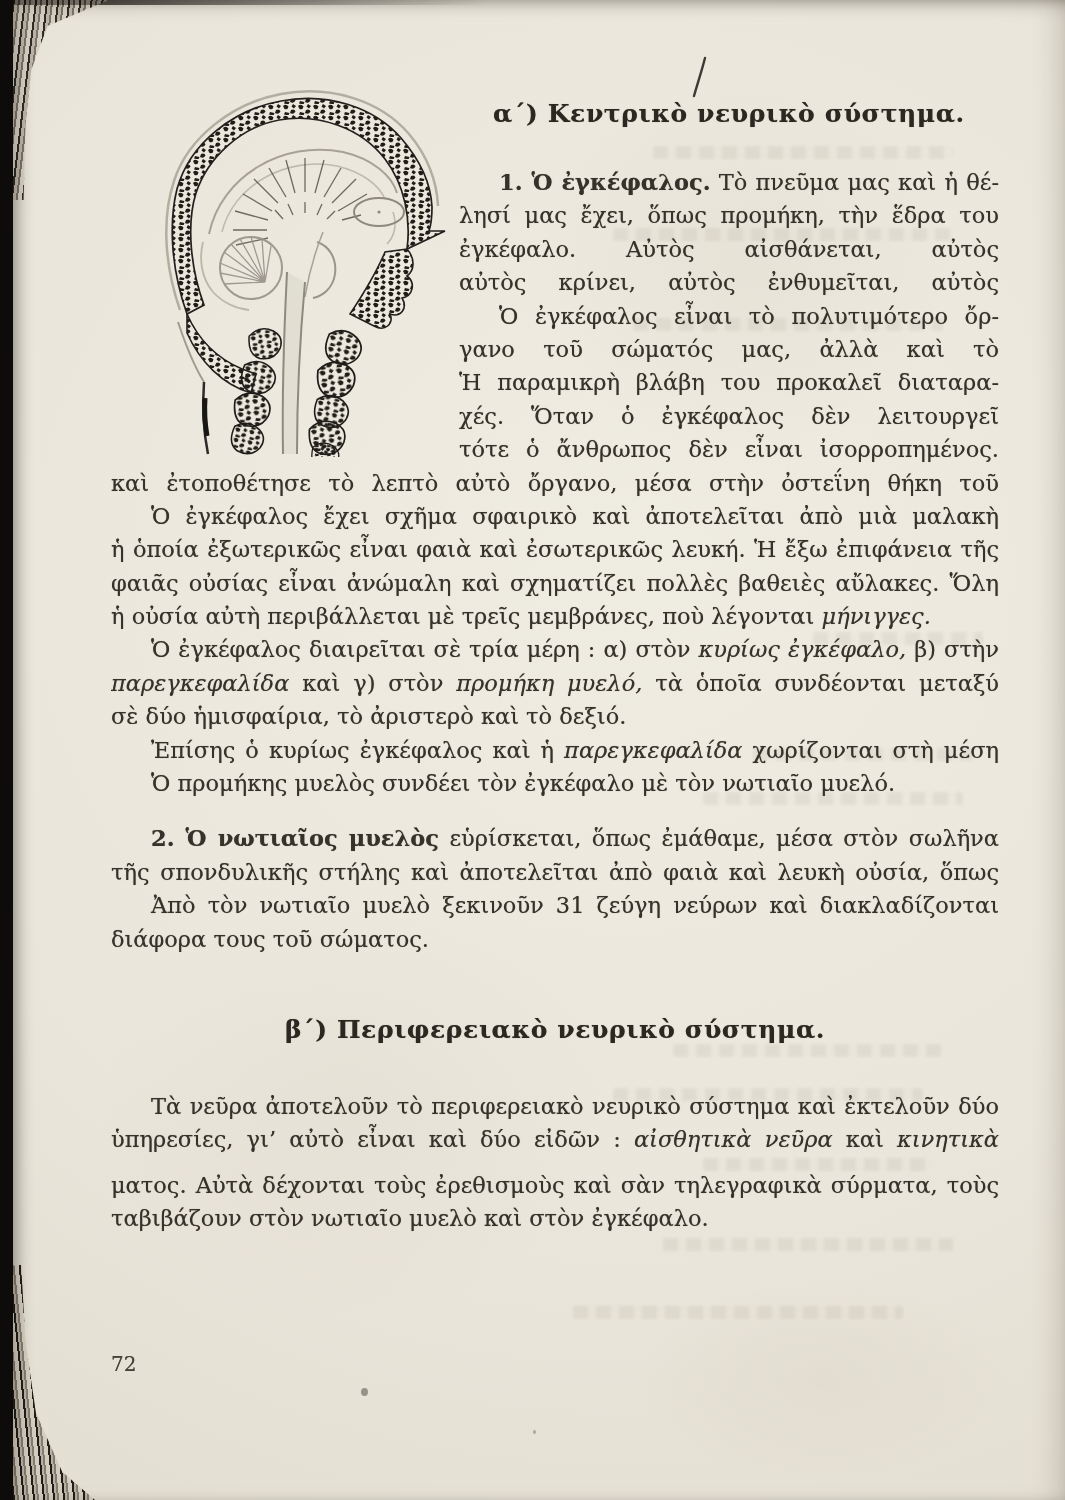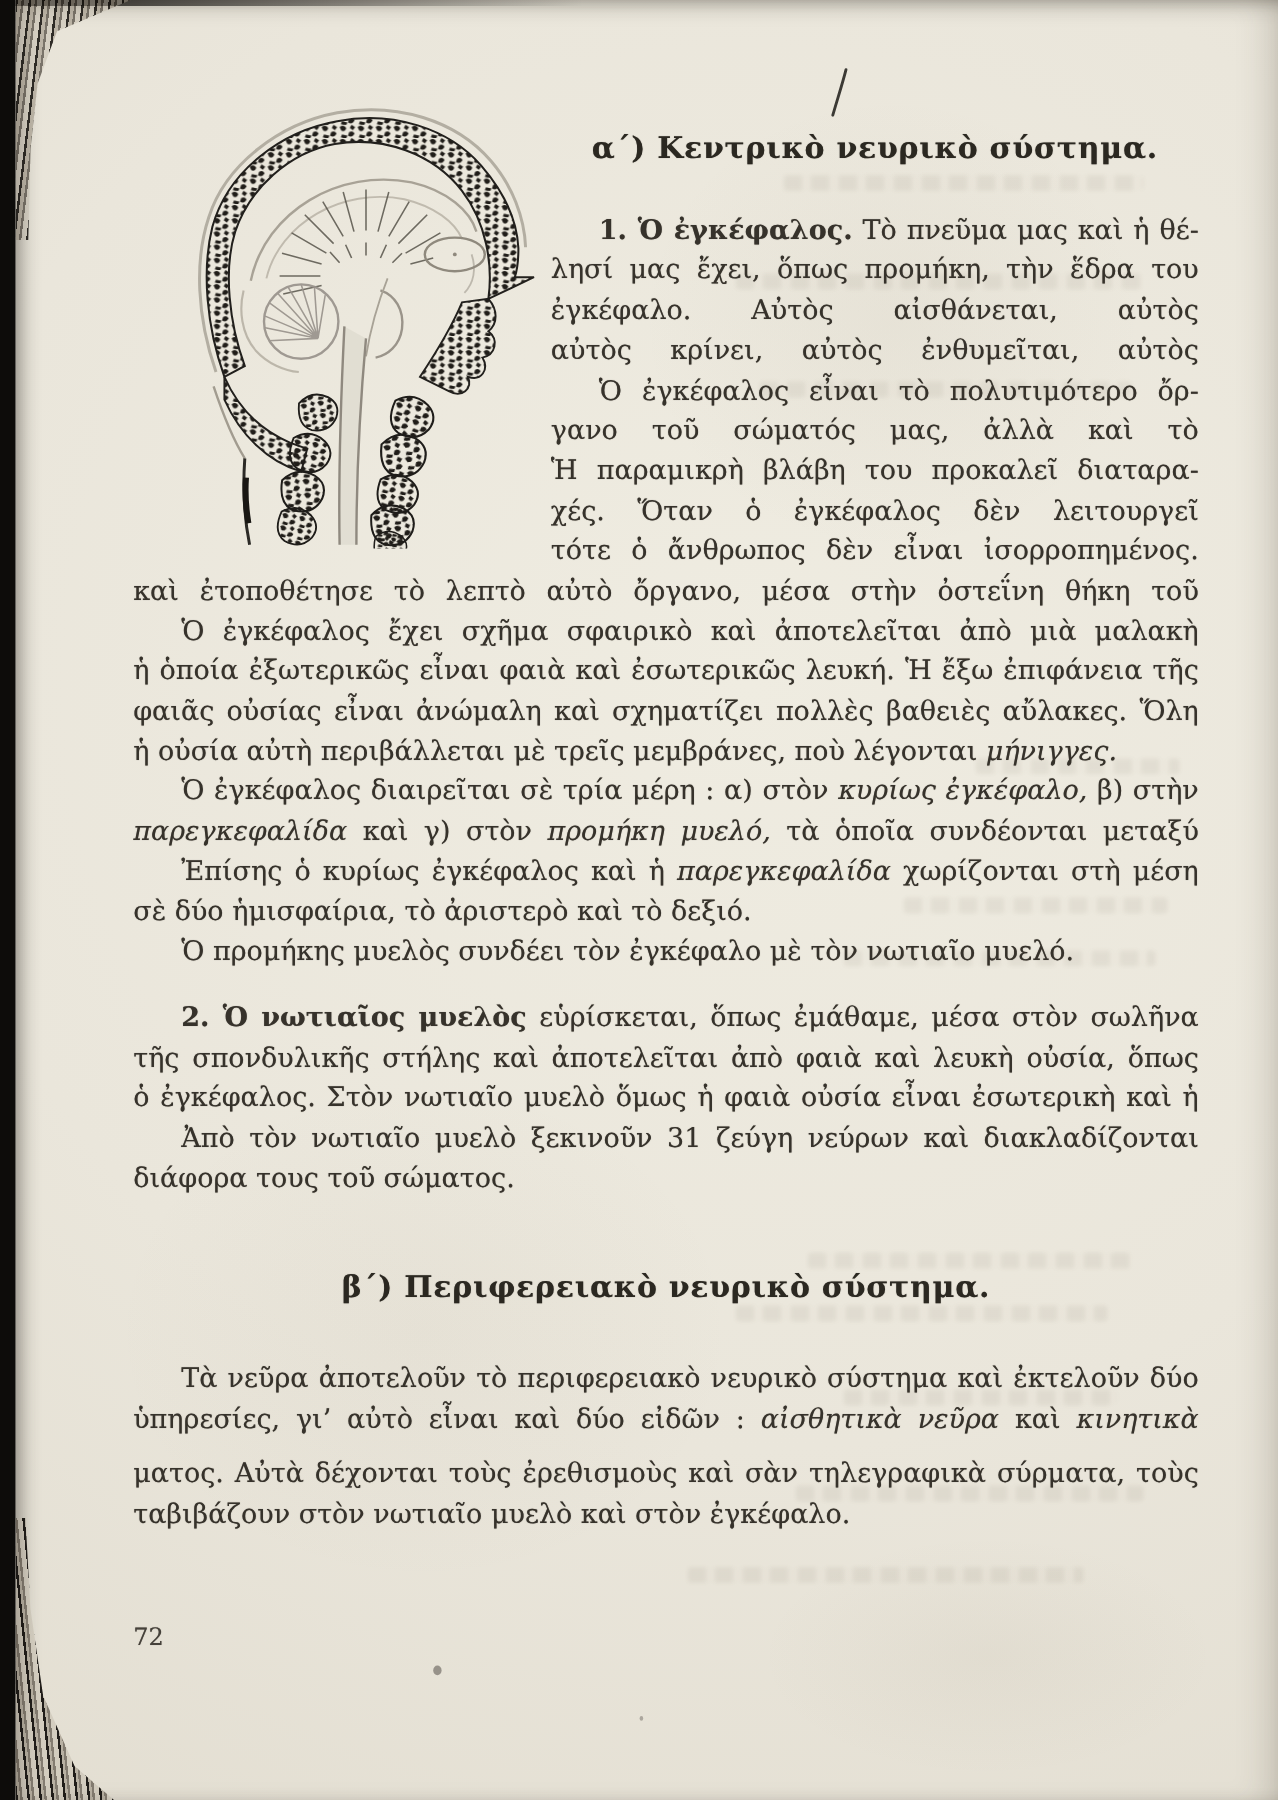--- a/index.html
+++ b/index.html
@@ -25,21 +25,21 @@
   .bleed{position:absolute;height:13px;border-radius:3px;filter:blur(1.6px);pointer-events:none;
         background:repeating-linear-gradient(90deg, rgba(75,63,45,.16) 0 15px, rgba(75,63,45,.02) 15px 23px);
         opacity:.42;}
   #textflow{position:absolute;left:98px;top:96px;width:888px;color:#36322b;
         font-size:22.5px;text-shadow:0 0 .7px rgba(45,40,32,.55);}
   .figure{float:left;width:348px;height:352px;}
   .figure svg{margin:-14px 0 0 36px;display:block;}
   .block{margin:0;}
   .heading{text-align:center;font-weight:bold;font-size:25px;line-height:36px;
         letter-spacing:.6px;color:#2b2821;}
-  #blocks > .block:nth-child(1){margin:10px 0 34px;}
+  #blocks > .block:nth-child(1){margin:0 0 34px;}
   #blocks > .block:nth-child(8){margin-top:22px;}
   #blocks > .block:nth-child(10){margin-top:56px;margin-bottom:42px;}
   #blocks > .block:nth-child(12){margin-top:12px;}
   .line{text-align:justify;text-align-last:justify;line-height:33.4px;height:33.4px;overflow:hidden;}
   .line.nj{text-align-last:left;}
   .line.ind{text-indent:40px;}
   .b{font-weight:bold;}
   .i{font-style:italic;}
   .pagenum{position:absolute;left:98px;top:1352px;font-size:20px;color:#45413a;
         text-shadow:0 0 .6px rgba(45,40,32,.5);}
@@ -143,30 +143,29 @@
           <div class="line ind"><span>Ὁ ἐγκέφαλος ἔχει σχῆμα σφαιρικὸ καὶ ἀποτελεῖται ἀπὸ μιὰ μαλακὴ οὐσία</span></div>
           <div class="line"><span>ἡ ὁποία ἐξωτερικῶς εἶναι φαιὰ καὶ ἐσωτερικῶς λευκή. Ἡ ἔξω ἐπιφάνεια τῆς</span></div>
           <div class="line"><span>φαιᾶς οὐσίας εἶναι ἀνώμαλη καὶ σχηματίζει πολλὲς βαθειὲς αὔλακες. Ὅλη τέλος</span></div>
           <div class="line nj"><span>ἡ οὐσία αὐτὴ περιβάλλεται μὲ τρεῖς μεμβράνες, ποὺ λέγονται </span><span class="i">μήνιγγες.</span></div>
         </div>
         <div class="block para">
           <div class="line ind"><span>Ὁ ἐγκέφαλος διαιρεῖται σὲ τρία μέρη : α) στὸν </span><span class="i">κυρίως ἐγκέφαλο,</span><span> β) στὴν</span></div>
           <div class="line"><span class="i">παρεγκεφαλίδα</span><span> καὶ γ) στὸν </span><span class="i">προμήκη μυελό,</span><span> τὰ ὁποῖα συνδέονται μεταξύ τους.</span></div>
         </div>
         <div class="block para">
+          <div class="line nj"><span>σὲ δύο ἡμισφαίρια, τὸ ἀριστερὸ καὶ τὸ δεξιό.</span></div>
           <div class="line ind"><span>Ἐπίσης ὁ κυρίως ἐγκέφαλος καὶ ἡ </span><span class="i">παρεγκεφαλίδα</span><span> χωρίζονται στὴ μέση</span></div>
-          <div class="line nj"><span>σὲ δύο ἡμισφαίρια, τὸ ἀριστερὸ καὶ τὸ δεξιό.</span></div>
         </div>
         <div class="block para">
           <div class="line nj ind"><span>Ὁ προμήκης μυελὸς συνδέει τὸν ἐγκέφαλο μὲ τὸν νωτιαῖο μυελό.</span></div>
         </div>
         <div class="block para">
           <div class="line ind"><span class="b">2. Ὁ νωτιαῖος μυελὸς</span><span> εὑρίσκεται, ὅπως ἐμάθαμε, μέσα στὸν σωλῆνα</span></div>
           <div class="line"><span>τῆς σπονδυλικῆς στήλης καὶ ἀποτελεῖται ἀπὸ φαιὰ καὶ λευκὴ οὐσία, ὅπως καὶ</span></div>
-          <div class="line"><span>ὁ ἐγκέφαλος. Στὸν νωτιαῖο μυελὸ ὅμως ἡ φαιὰ οὐσία εἶναι ἐσωτερικὴ καὶ ἡ</span></div>
         </div>
         <div class="block para">
           <div class="line ind"><span>Ἀπὸ τὸν νωτιαῖο μυελὸ ξεκινοῦν 31 ζεύγη νεύρων καὶ διακλαδίζονται στὰ</span></div>
           <div class="line nj"><span>διάφορα τους τοῦ σώματος.</span></div>
         </div>
         <div class="block heading">β΄) Περιφερειακὸ νευρικὸ σύστημα.</div>
         <div class="block para">
           <div class="line ind"><span>Τὰ νεῦρα ἀποτελοῦν τὸ περιφερειακὸ νευρικὸ σύστημα καὶ ἐκτελοῦν δύο</span></div>
           <div class="line"><span>ὑπηρεσίες, γι’ αὐτὸ εἶναι καὶ δύο εἰδῶν : </span><span class="i">αἰσθητικὰ νεῦρα</span><span> καὶ </span><span class="i">κινητικὰ νεῦρα.</span></div>
         </div>

